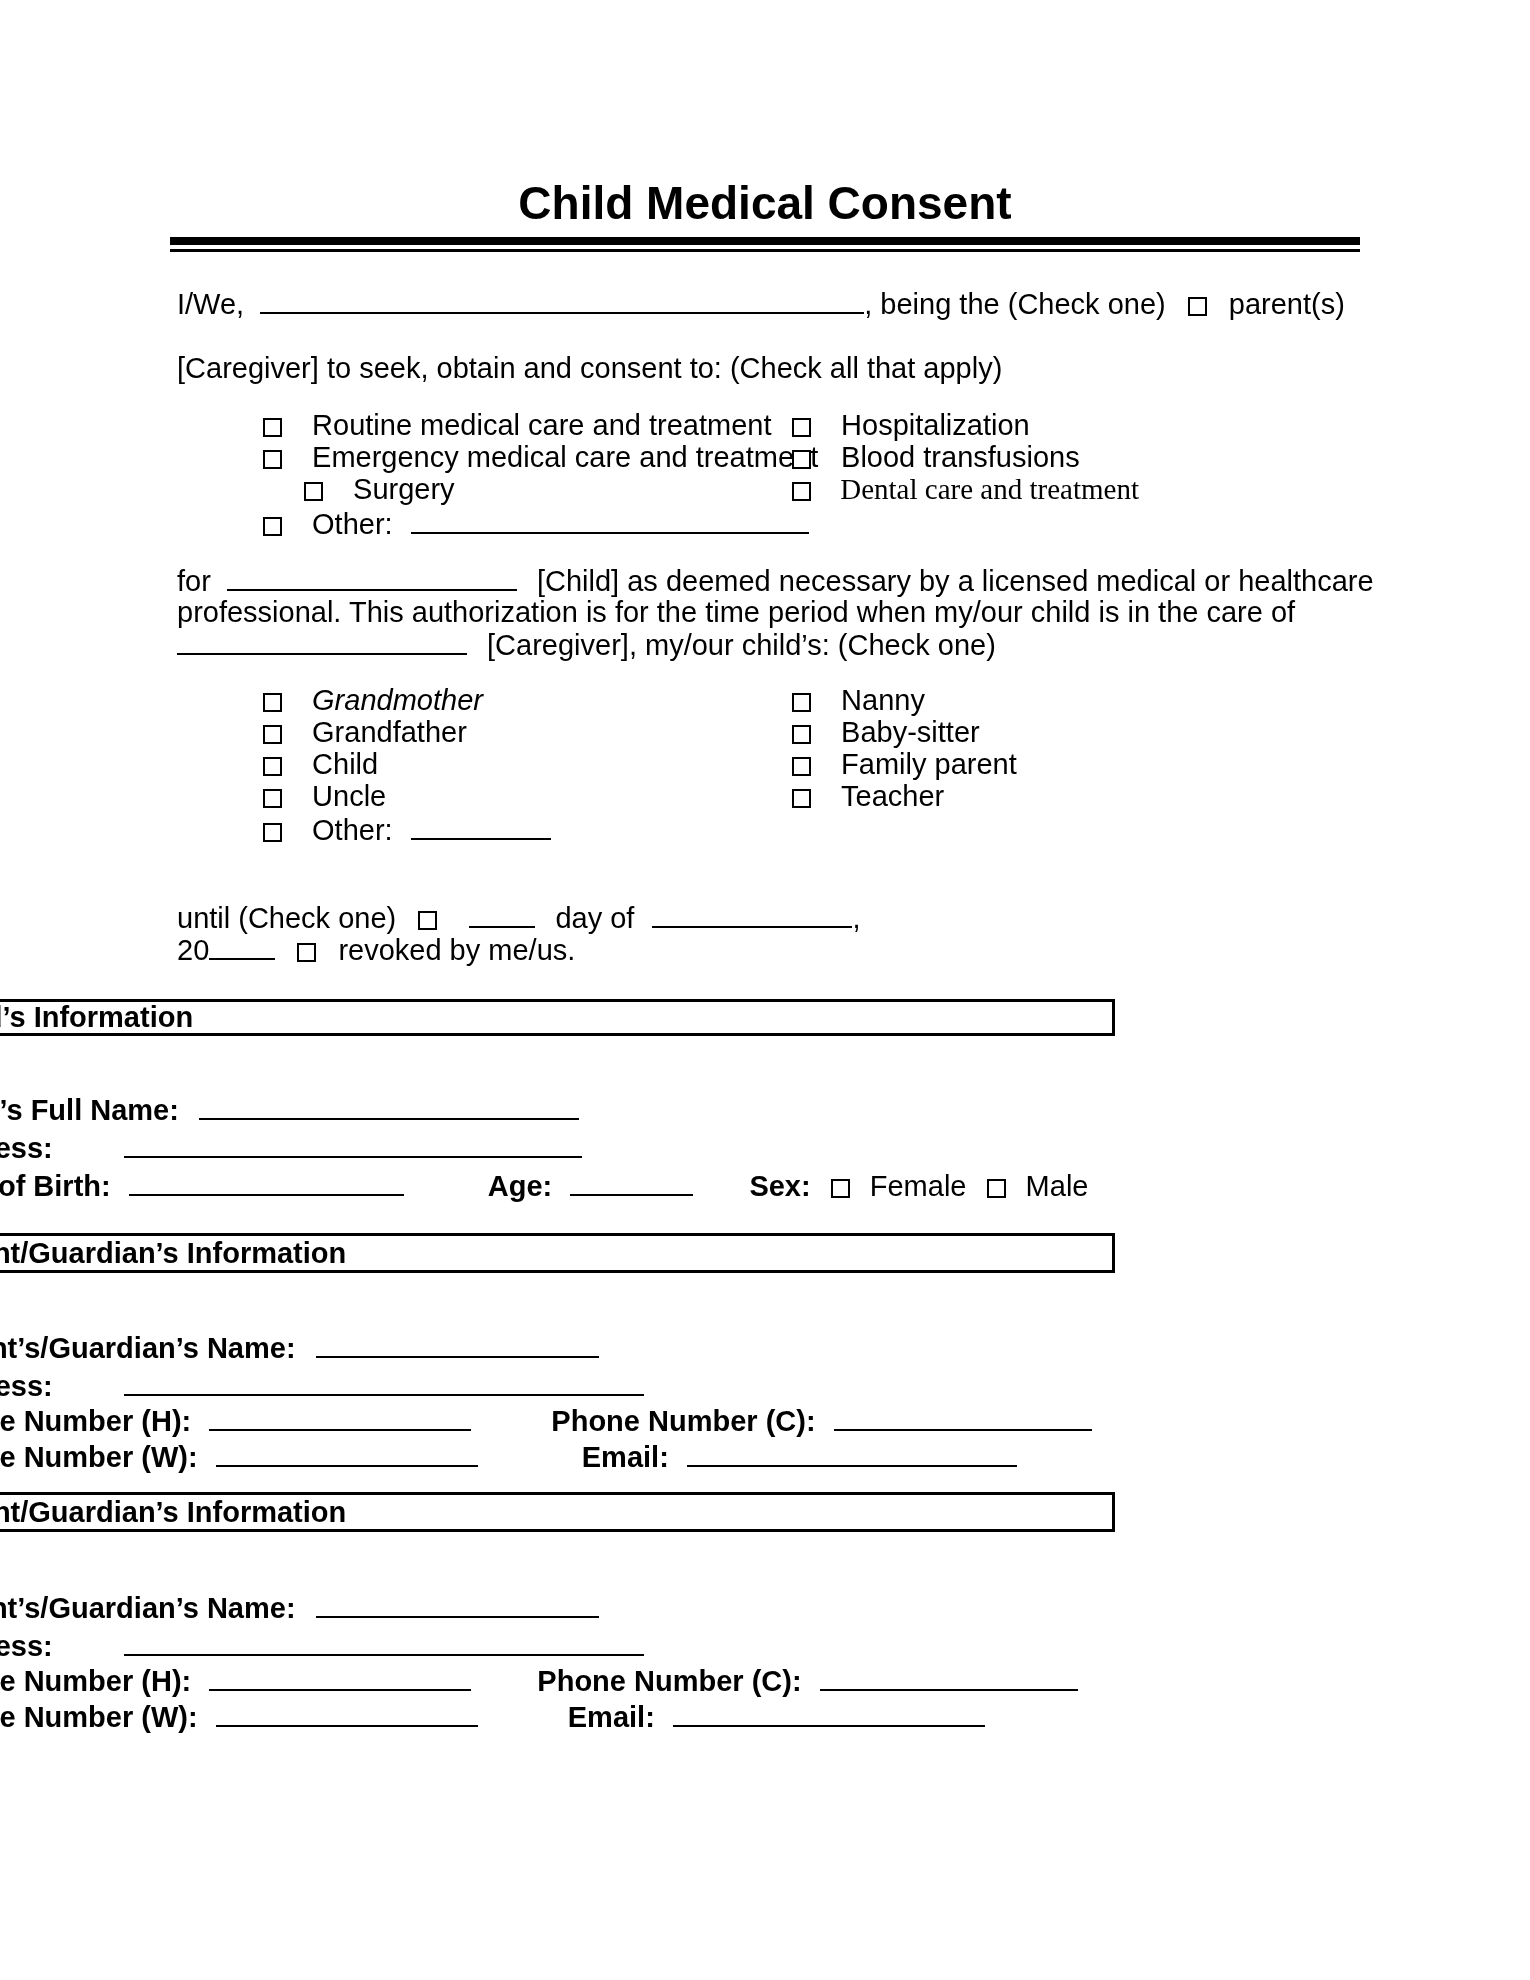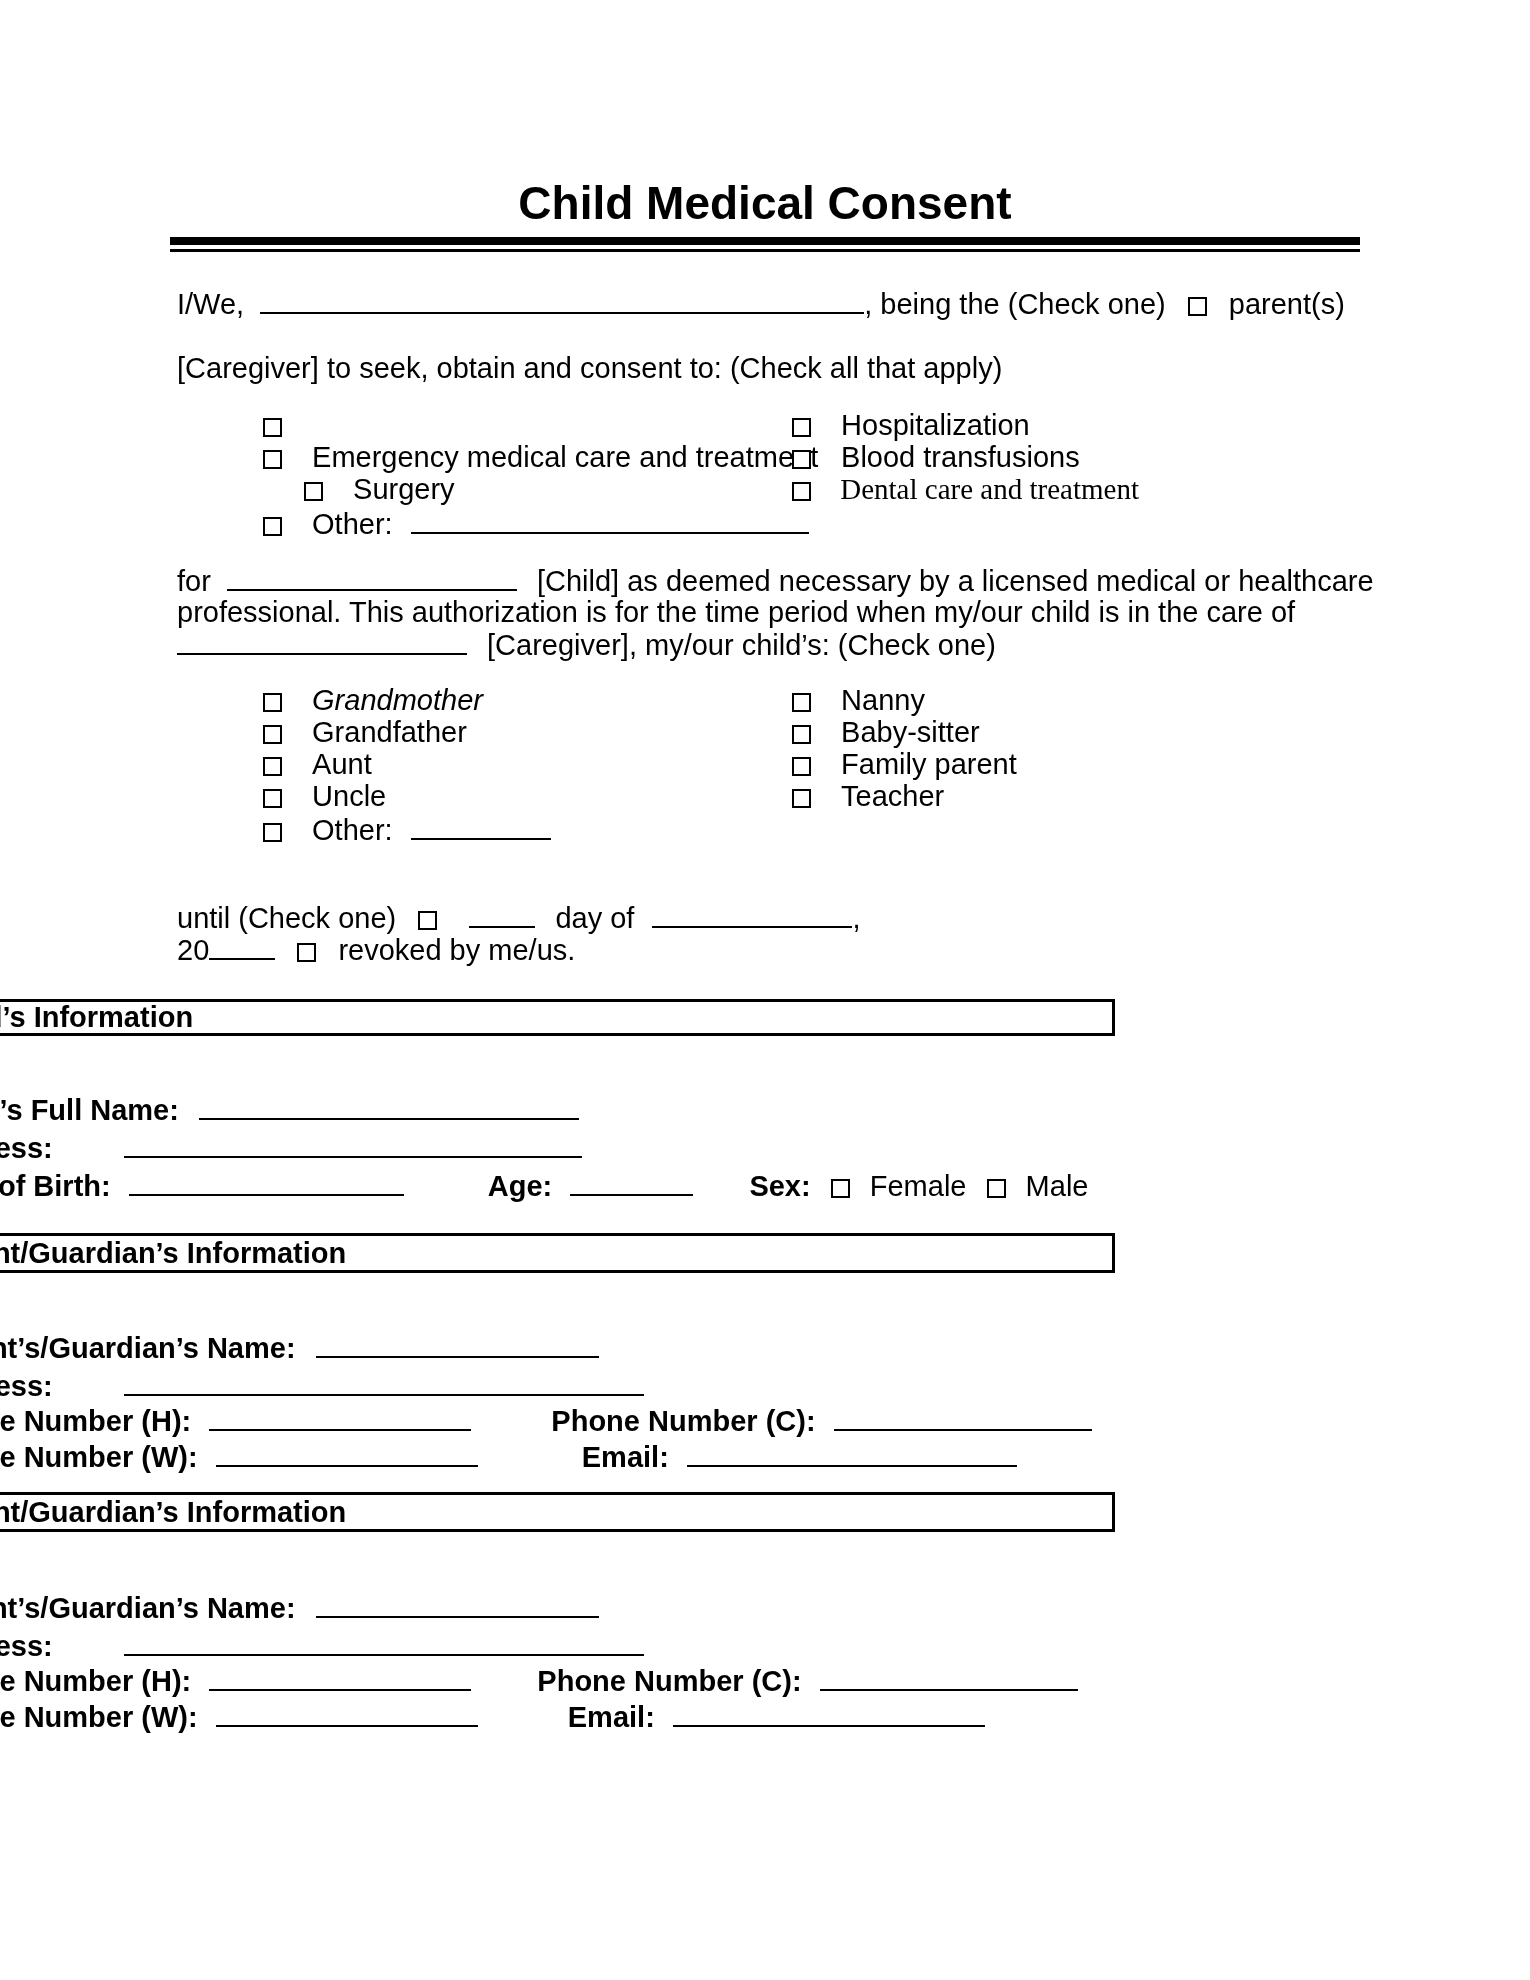--- a/index.html
+++ b/index.html
@@ -36,20 +36,21 @@
   <div class="abs" style="left:177px; top:286px;">
     <span>I/We,</span>
     <span class="bl ml8" style="width:604px;"></span><span>, being the (Check one)</span>
     <span class="cb ml14 mr14"></span>
     <span>parent(s)</span>
   </div>
   <div class="abs" style="left:177px; top:351px;">[Caregiver] to seek, obtain and consent to: (Check all that apply)</div>
 
   <div class="abs" style="left:263px; top:408px;">
     <span class="cb mr14"></span>
+    <span class="ml8">Routine medical care and treatment</span>
   </div>
   <div class="abs" style="left:263px; top:440px;">
     <span class="cb mr14"></span>
     <span class="ml8">Emergency medical care and treatment</span>
   </div>
   <div class="abs" style="left:263px; top:472px;padding-left:41px;">
     <span class="cb mr14"></span>
     <span class="ml8">Surgery</span>
   </div>
   <div class="abs" style="left:263px; top:506px;">
@@ -85,21 +86,21 @@
   <div class="abs" style="left:263px; top:683px;font-style:italic;">
     <span class="cb mr14"></span>
     <span class="ml8">Grandmother</span>
   </div>
   <div class="abs" style="left:263px; top:715px;">
     <span class="cb mr14"></span>
     <span class="ml8">Grandfather</span>
   </div>
   <div class="abs" style="left:263px; top:747px;">
     <span class="cb mr14"></span>
-    <span class="ml8">Aunt</span>
+    <span class="ml8">Child</span>
   </div>
   <div class="abs" style="left:263px; top:779px;">
     <span class="cb mr14"></span>
     <span class="ml8">Uncle</span>
   </div>
   <div class="abs" style="left:263px; top:812px;">
     <span class="cb mr14"></span>
     <span class="ml8">Other:</span>
     <span class="bl ml10" style="width:140px;"></span>
   </div>

